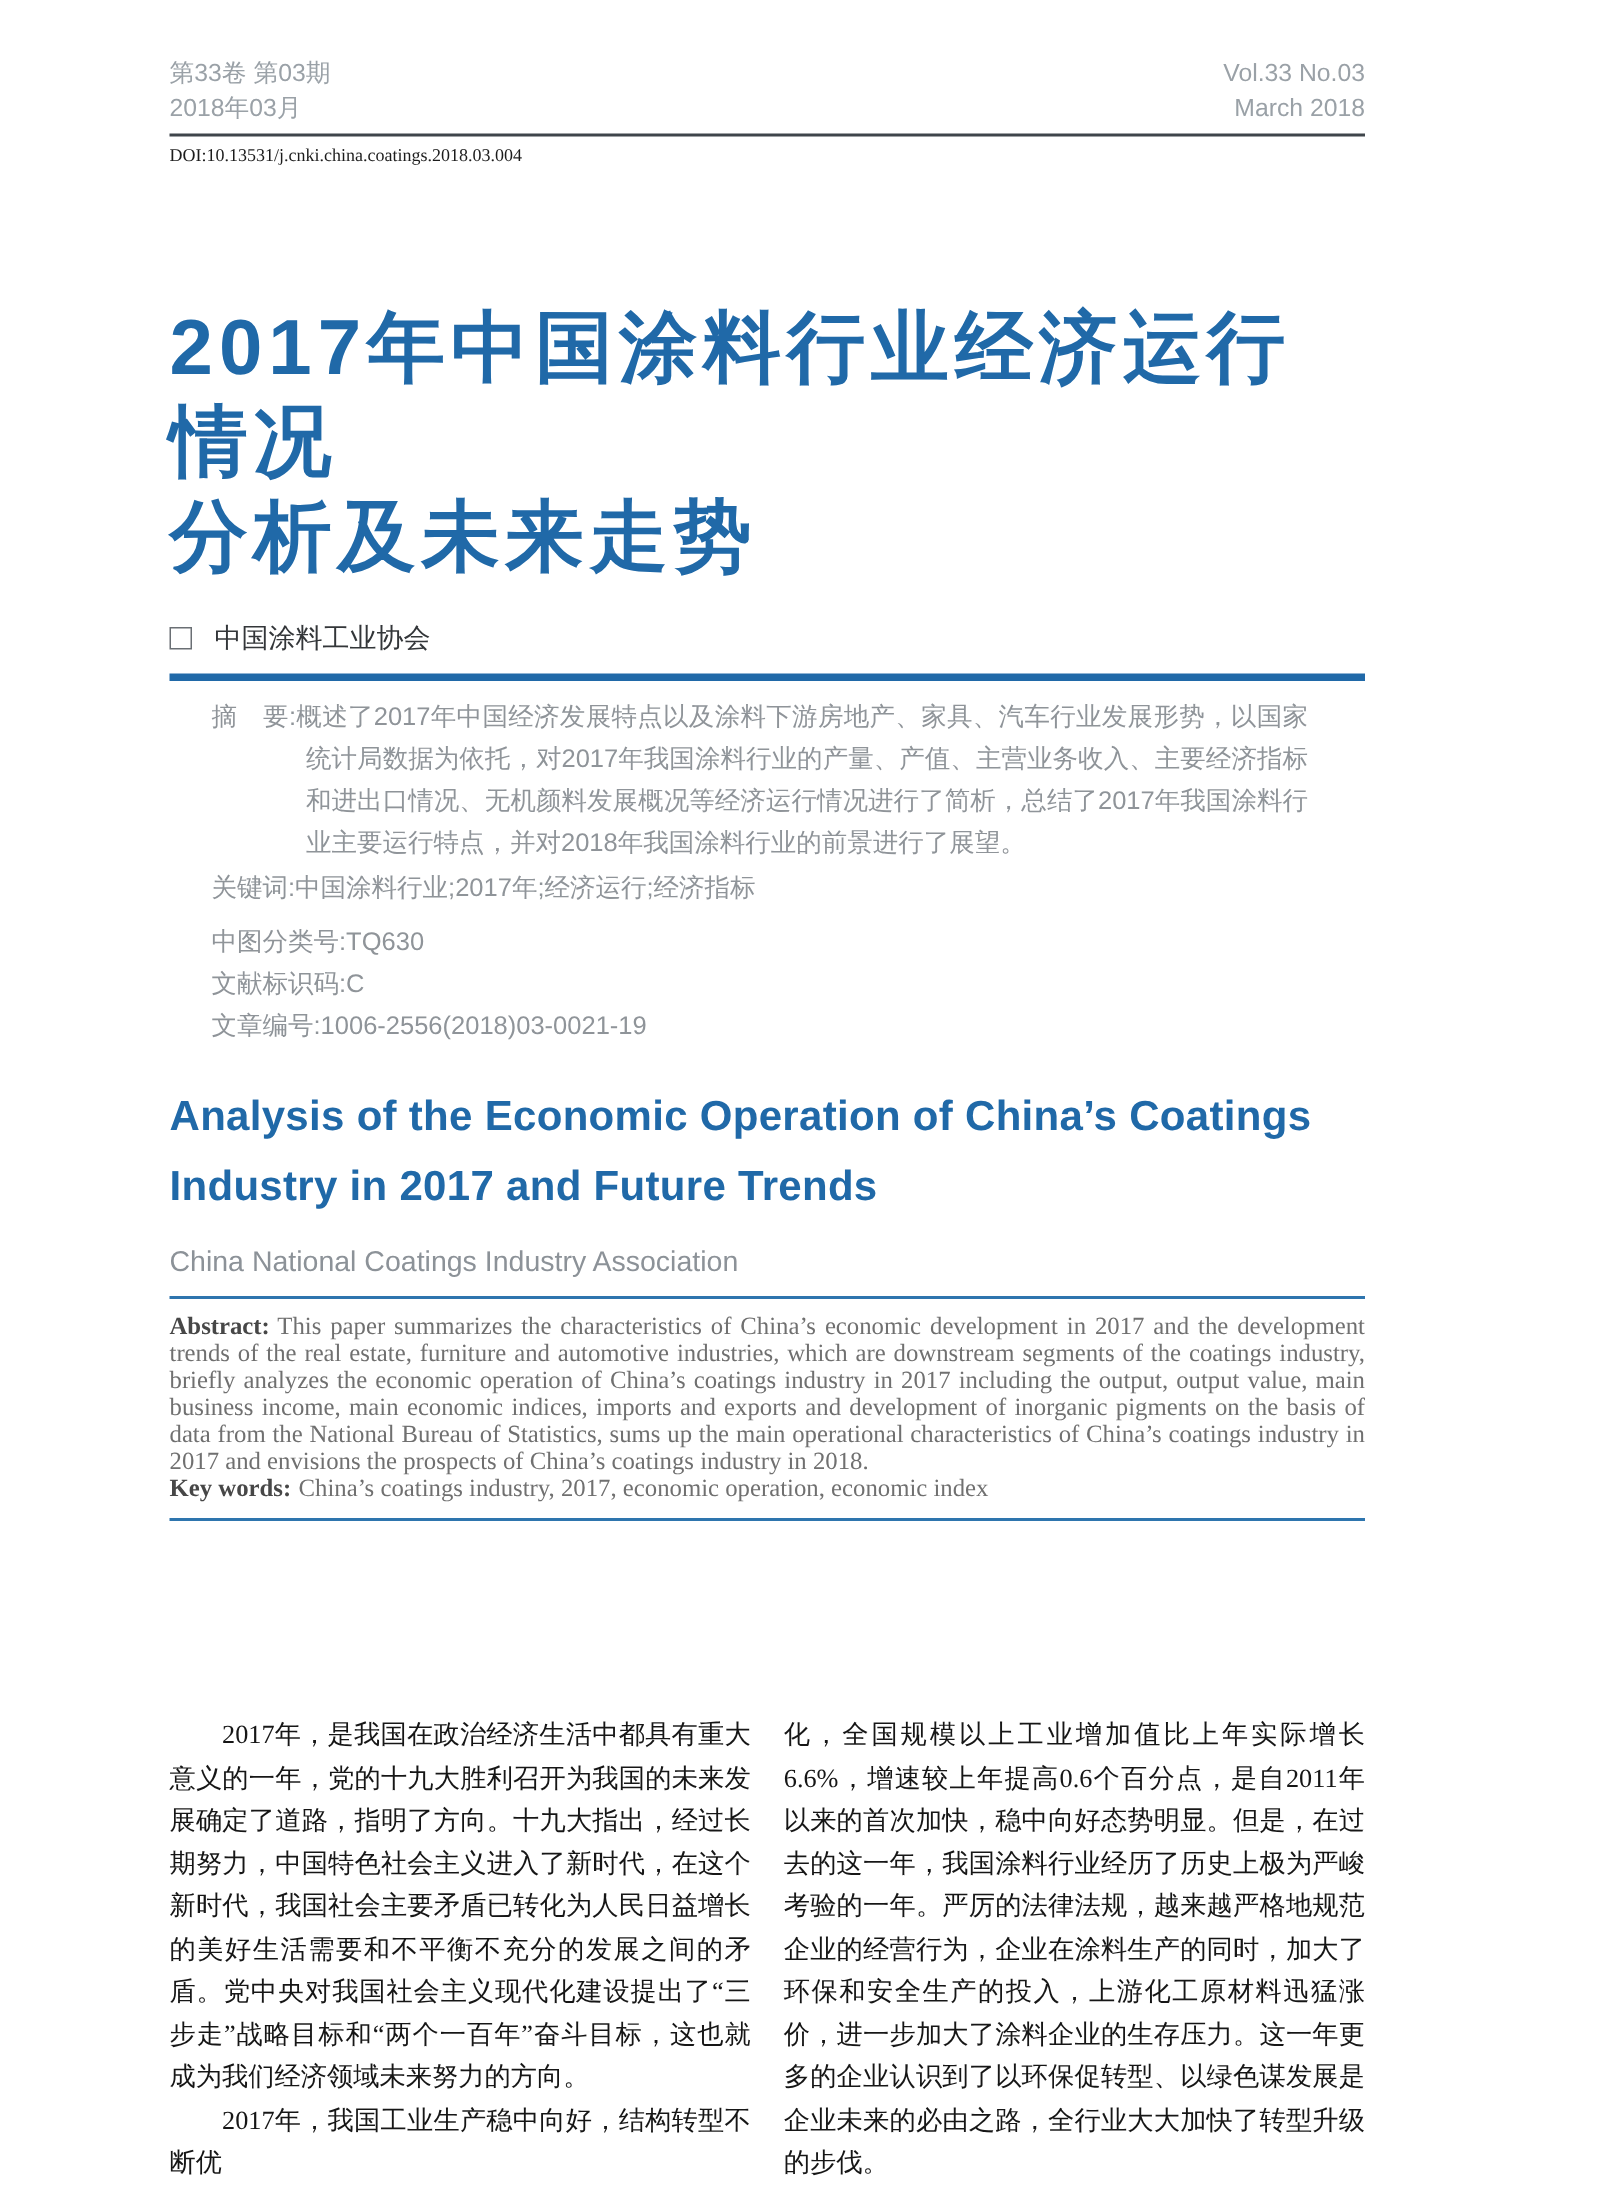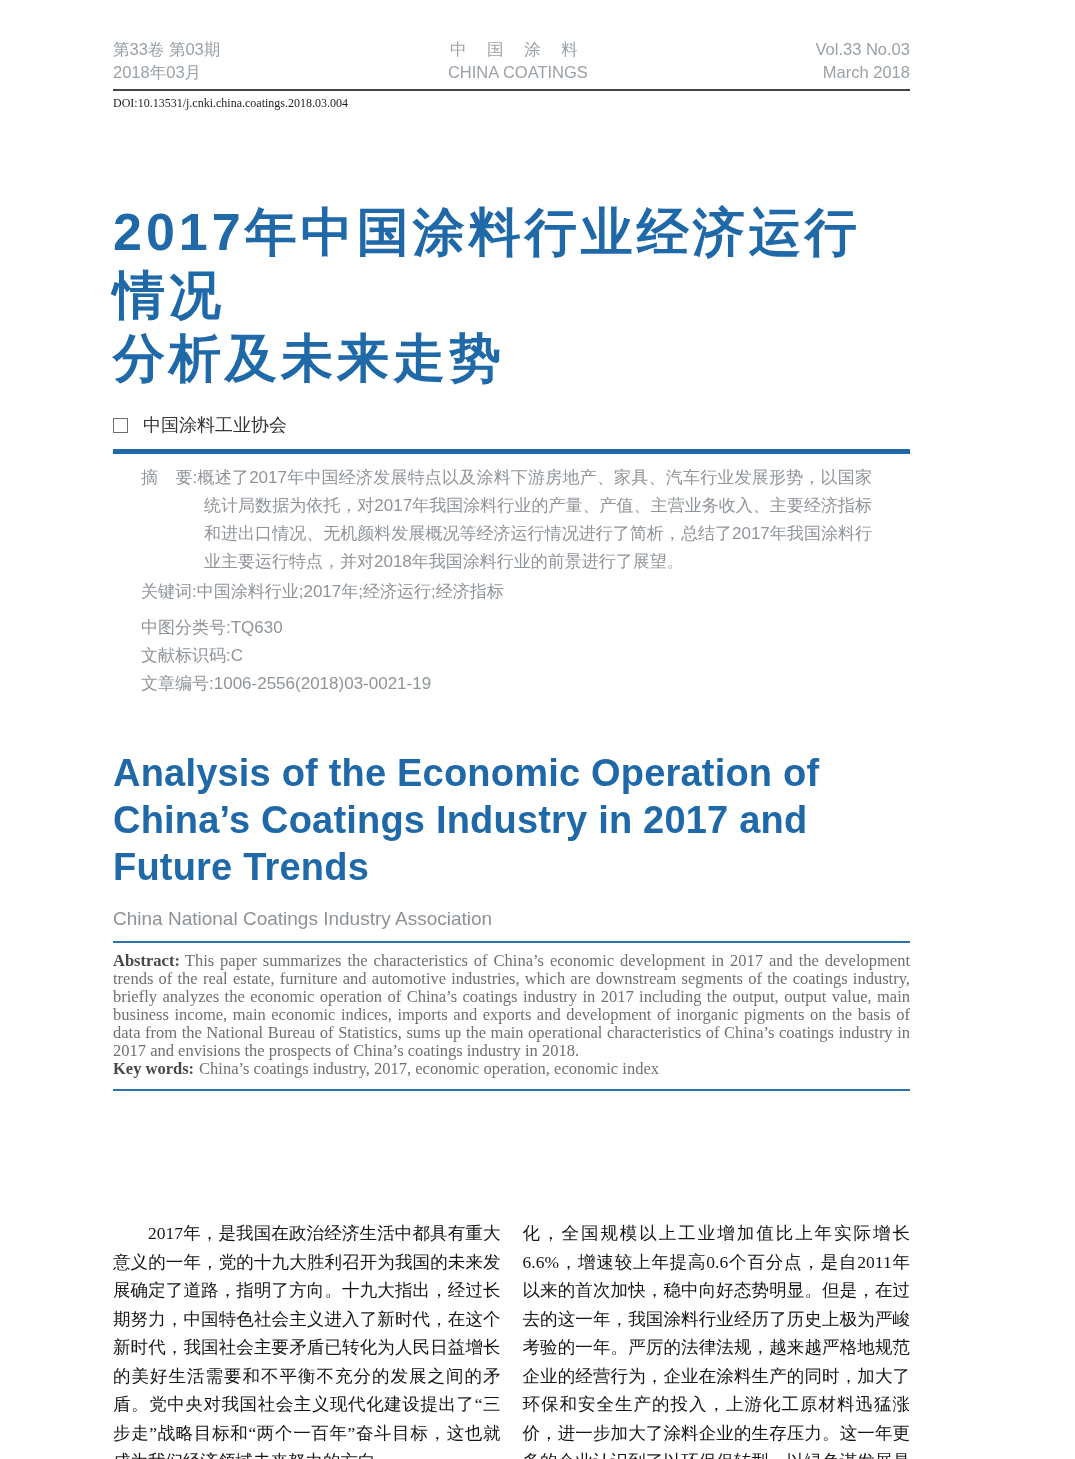--- a/index.html
+++ b/index.html
@@ -24,21 +24,21 @@
 
   
   .abs-zh { margin-top:10px; padding:0 38px 0 28px; color:#8f9499; font-size:17px; line-height:28px; }
   .abs-zh p { margin:0; }
   .hang { padding-left:63px; text-indent:-63px; text-align:justify; }
   .kw-line { margin-top:2px !important; }
   .clc-row { display:flex; margin-top:8px;flex-direction:column; }
   .clc-i1 { width:283px; } .clc-i2 { width:257px; } .clc-i3 { flex:1; }
 
   
-  .title-en { margin-top:52px; color:#2069a8; font-weight:bold; font-size:38px; line-height:47px; max-width:830px; letter-spacing:0.2px; }
+  .title-en { margin-top:22px; color:#2069a8; font-weight:bold; font-size:28px; line-height:47px; max-width:830px; letter-spacing:0.2px; }
   .author-en { margin-top:17px; color:#8c9298; font-size:19px; }
   .rule-thin { height:2px; background:#2e75ae; margin-top:11px; }
 
   
   .abs-en { margin-top:9px; font-family:"Liberation Serif","DejaVu Serif",serif; color:#707070; font-size:16.5px; line-height:18px; text-align:justify; }
   .abs-en p { margin:0; }
   .lbl-en { font-weight:bold; color:#474747; margin-right:0.3em; }
 
   
   .body-cols { display:flex; gap:22px; margin-top:128px; font-family:"Liberation Serif","DejaVu Serif",serif; font-size:17.5px; line-height:28.5px; color:#161616; text-align:justify; }
@@ -58,24 +58,20 @@
 </style>
 </head>
 <body>
 
 <div class="page">
 
   <div class="hdr">
     <div class="hdr-left">
       <div>第33卷 第03期</div>
       <div>2018年03月</div>
-    </div>
-    <div class="hdr-center">
-      <div class="jname-zh">中 国 涂 料</div>
-      <div>CHINA COATINGS</div>
     </div>
     <div class="hdr-right">
       <div>Vol.33 No.03</div>
       <div>March 2018</div>
     </div>
   </div>
   <div class="hdr-rule"></div>
   <div class="doi">DOI:10.13531/j.cnki.china.coatings.2018.03.004</div>
 
   <h1 class="title-zh" style="margin-bottom:0;">

